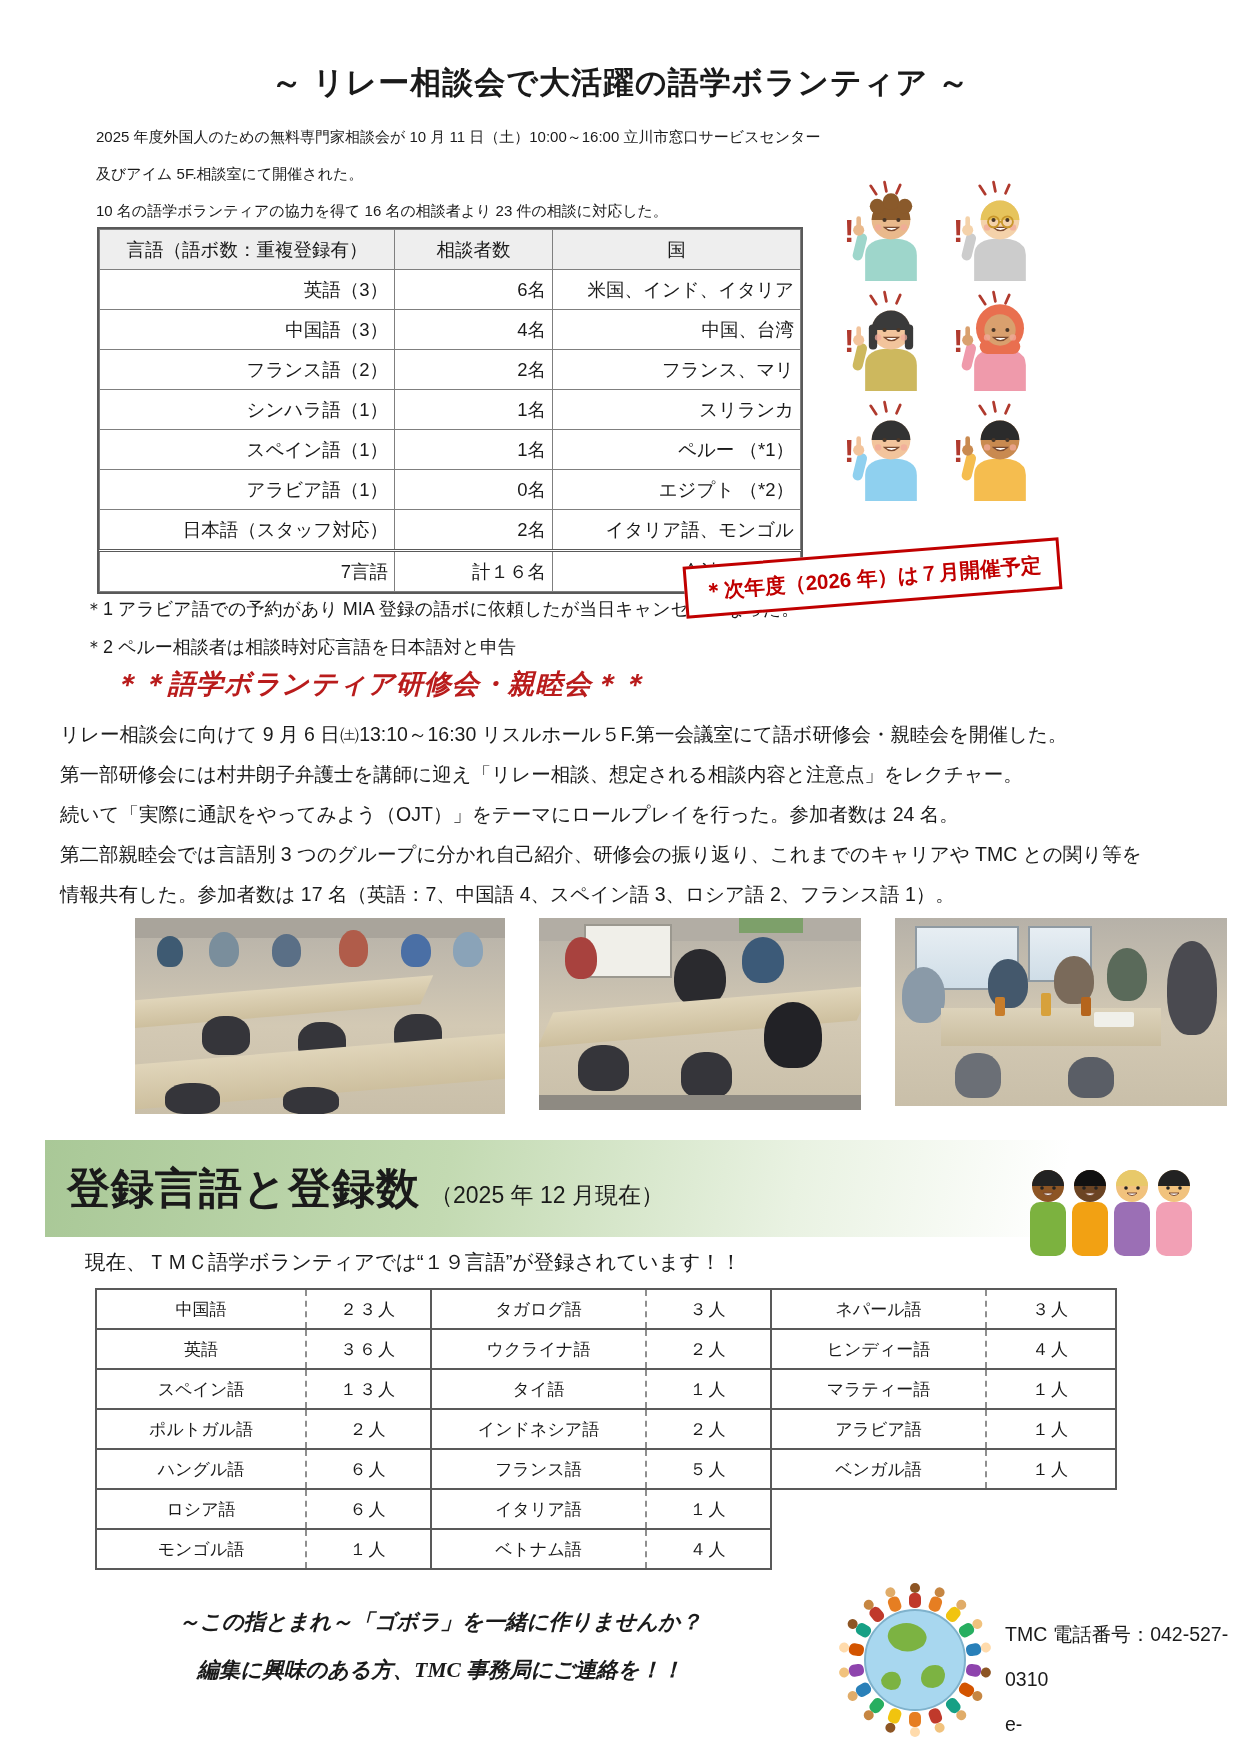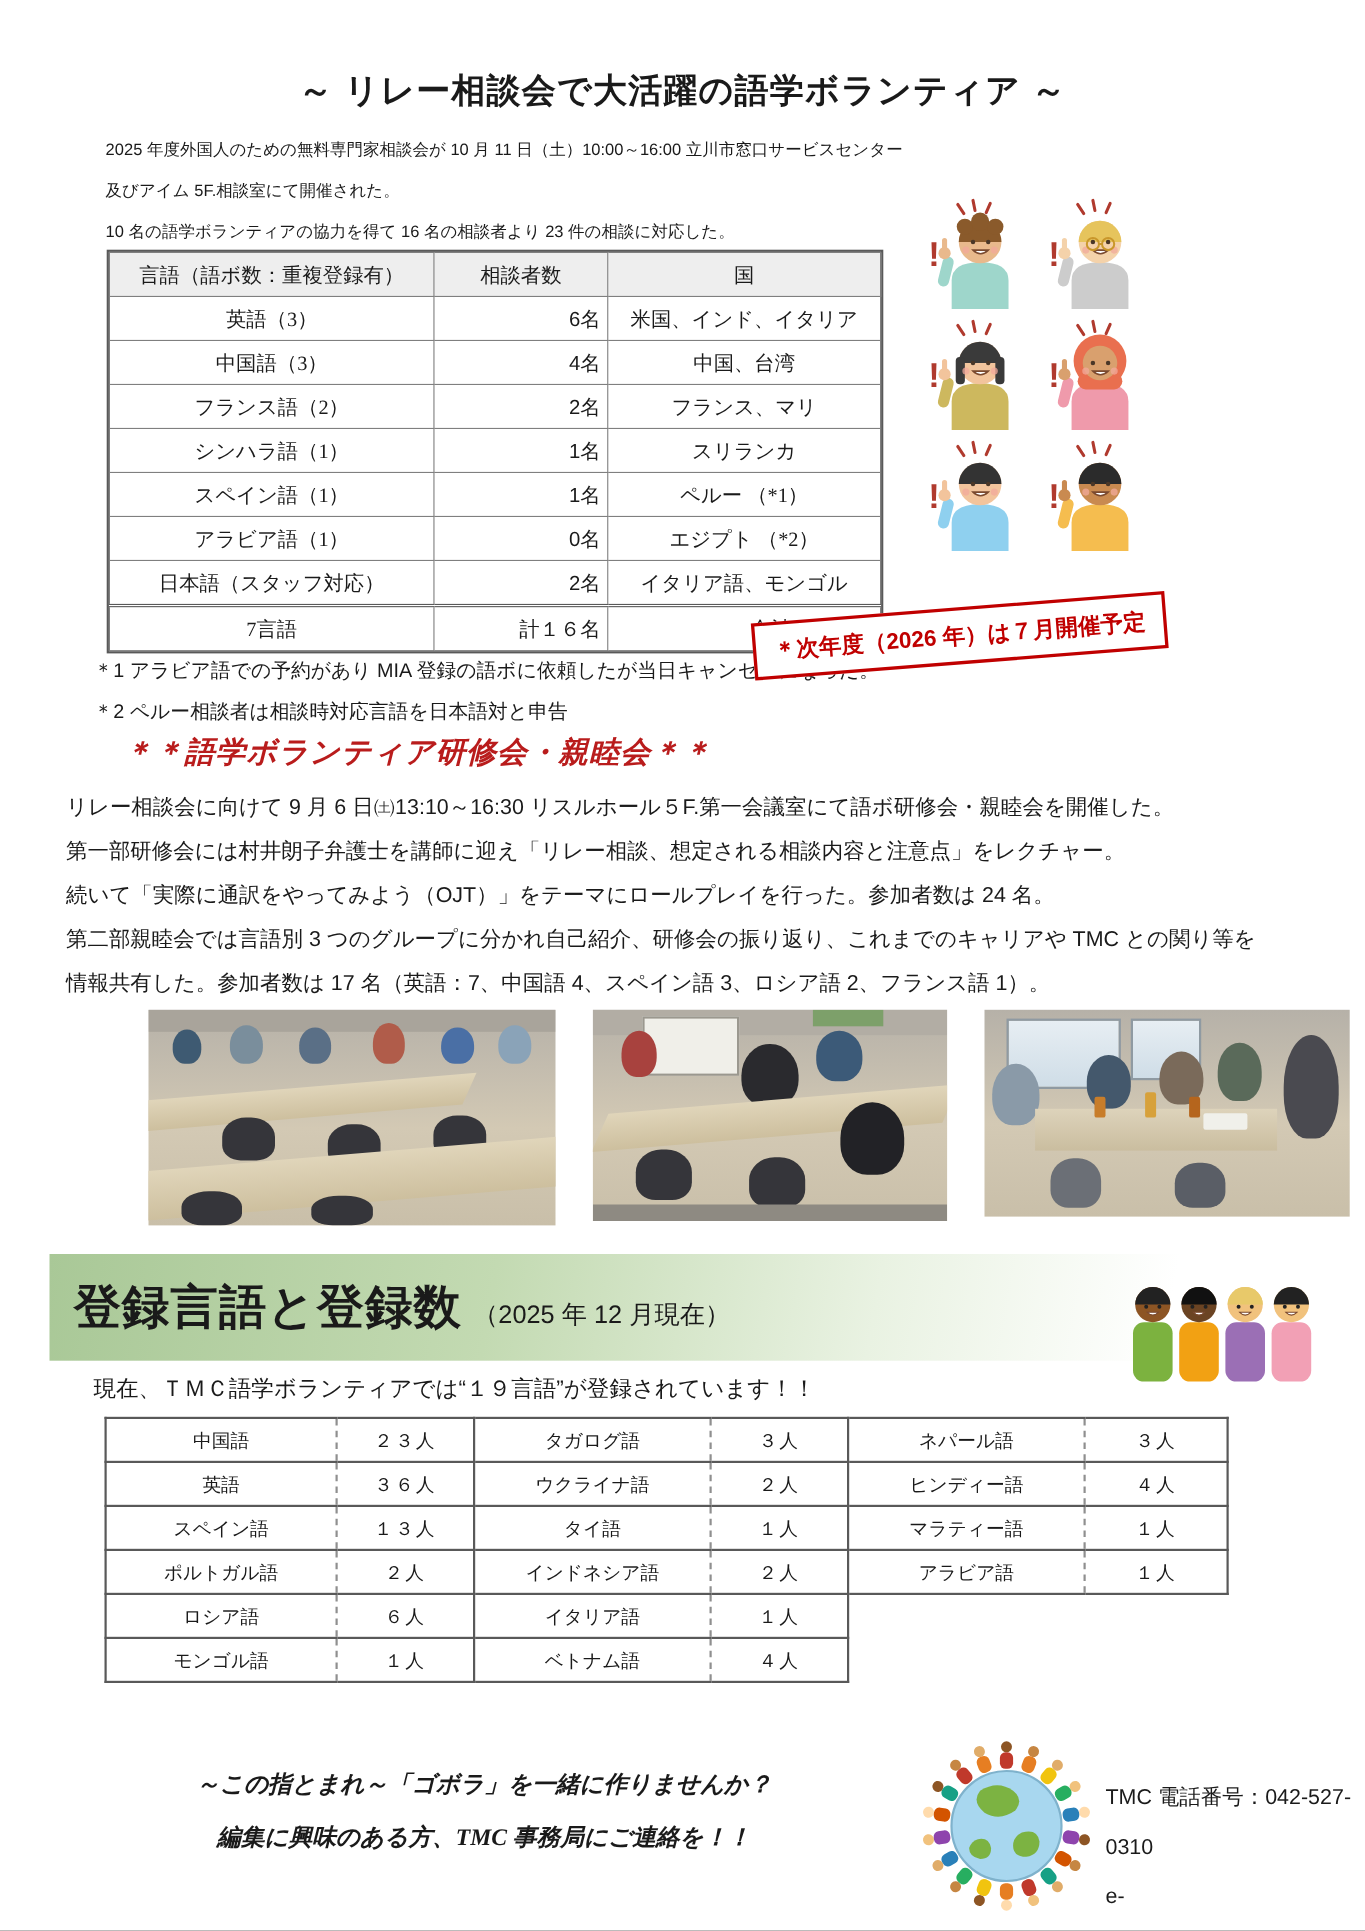--- a/index.html
+++ b/index.html
@@ -9,21 +9,21 @@
   .doc-title{position:absolute;top:62px;left:0;width:100%;text-align:center;
              font-size:31px;font-weight:bold;letter-spacing:1px;}
 
   .intro{position:absolute;left:72px;top:118px;width:1115px;font-size:15px;line-height:37px;margin-left:24px;}
 
   
   .ctable-wrap{position:absolute;left:97px;top:227px;border:2px solid #595959;}
   table.ctable{border-collapse:collapse;font-size:18.5px;table-layout:fixed;}
   table.ctable th,table.ctable td{border:1px solid #7f7f7f;height:39px;padding:0 6px;}
   table.ctable th{background:#eeeeee;font-weight:normal;text-align:center;}
-  table.ctable td.l{text-align:center;font-family:Liberation Serif, serif;}
+  table.ctable td.l{text-align:right;}
   table.ctable td.c{text-align:right;}
   table.ctable tr.total td{border-top:3px double #595959;}
 
   
   .cheer{position:absolute;left:843px;top:180px;width:208px;display:grid;
          grid-template-columns:repeat(2,1fr);gap:6px 10px;}
   .person{width:96px;height:104px;}
 
   .notes{position:absolute;left:85px;top:590px;font-size:18px;line-height:38px;}
 
@@ -404,20 +404,28 @@
       </tr>
       <tr>
         <td class="lang">ポルトガル語</td>
         <td class="cnt">２人</td>
         <td class="lang">インドネシア語</td>
         <td class="cnt">２人</td>
         <td class="lang">アラビア語</td>
         <td class="cnt">１人</td>
       </tr>
       <tr>
+        <td class="lang">ハングル語</td>
+        <td class="cnt">６人</td>
+        <td class="lang">フランス語</td>
+        <td class="cnt">５人</td>
+        <td class="lang">ベンガル語</td>
+        <td class="cnt">１人</td>
+      </tr>
+      <tr>
         <td class="lang">ロシア語</td>
         <td class="cnt">６人</td>
         <td class="lang">イタリア語</td>
         <td class="cnt">１人</td>
         <td class="ghost" colspan="2"></td>
       </tr>
       <tr>
         <td class="lang">モンゴル語</td>
         <td class="cnt">１人</td>
         <td class="lang">ベトナム語</td>

